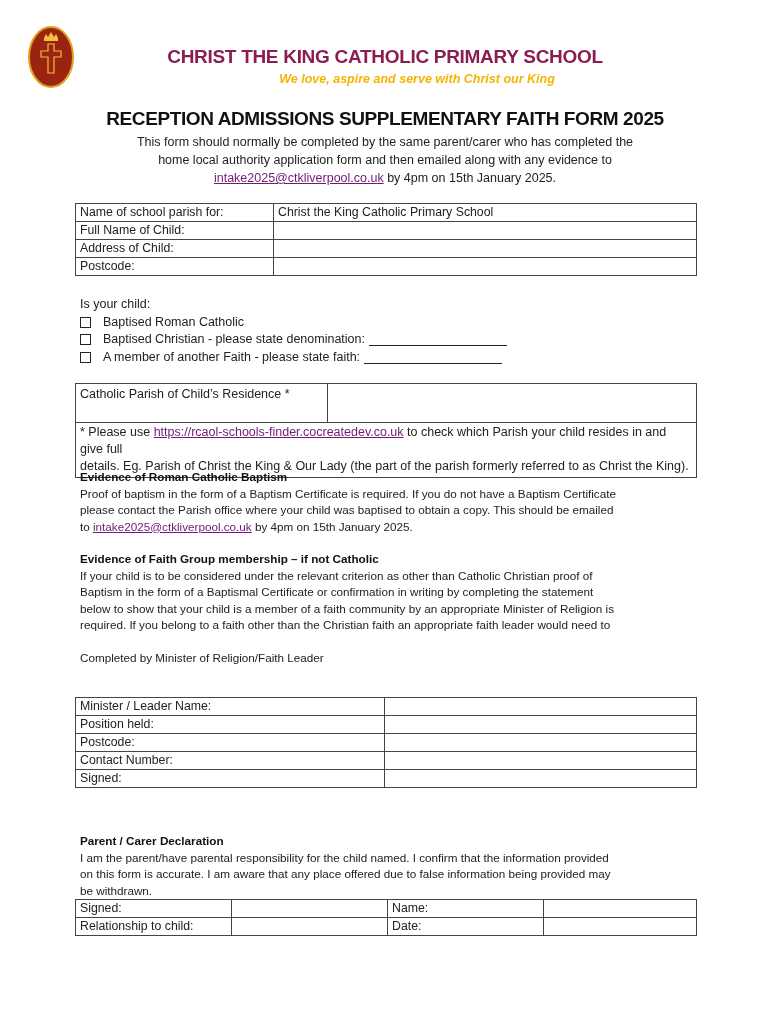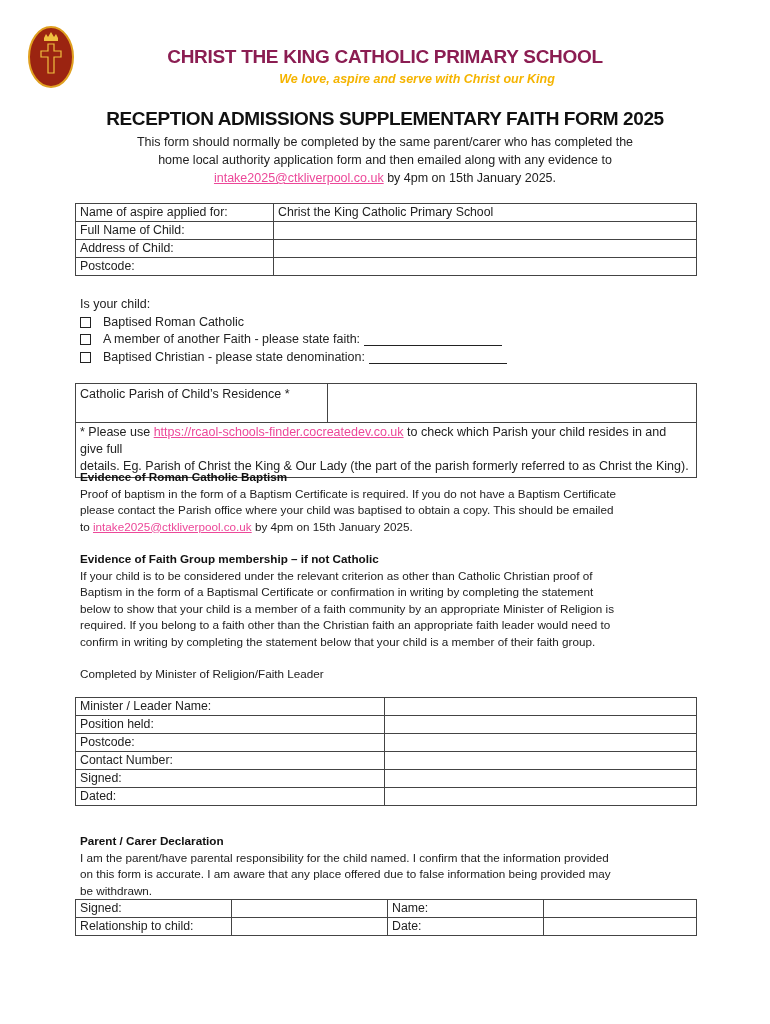--- a/index.html
+++ b/index.html
@@ -19,21 +19,21 @@
     font-size: 12.5px; font-style: italic; font-weight: bold; color: #f5b400; padding-left: 32px;
   }
   .form-title {
     position: absolute; left: 0; width: 770px; top: 108px; text-align: center;
     font-size: 19px; font-weight: bold; color: #111; letter-spacing: -0.4px;
   }
   .intro {
     position: absolute; left: 90px; width: 590px; top: 133px; text-align: center;
     font-size: 12.5px; line-height: 18px; color: #222;
   }
-  a.link { color: #ec4899; text-decoration: underline; }
+  a.link { color: #701a75; text-decoration: underline; }
   table.grid { position: absolute; border-collapse: collapse; font-size: 12.3px; color: #222; }
   table.grid td {
     border: 1px solid #444; padding: 0 4px; height: 17px; line-height: 17px; vertical-align: top;
   }
   .question {
     position: absolute; left: 80px; top: 296px; font-size: 12.5px; line-height: 17.5px; color: #222;
   }
   .question .opt { display: flex; align-items: center; }
   .cb {
     width: 9px; height: 9px; border: 1.3px solid #222; margin-right: 12px; display: inline-block;
@@ -58,21 +58,21 @@
 <div class="form-title">RECEPTION ADMISSIONS SUPPLEMENTARY FAITH FORM 2025</div>
 <div class="intro">
   <div>This form should normally be completed by the same parent/carer who has completed the</div>
   <div>home local authority application form and then emailed along with any evidence to</div>
   <div><a class="link">intake2025@ctkliverpool.co.uk</a><span> by 4pm on 15th January 2025.</span></div>
 </div>
 
 <table class="grid" style="left:75px; top:203px; width:622px;">
   <tbody>
       <tr>
-    <td style="width:189px;">Name of aspire applied for:</td>
+    <td style="width:189px;">Name of school parish for:</td>
     <td>Christ the King Catholic Primary School</td>
   </tr>
   <tr>
     <td>Full Name of Child:</td>
     <td></td>
   </tr>
   <tr>
     <td>Address of Child:</td>
     <td></td>
   </tr>
@@ -84,26 +84,26 @@
   </table>
 
 <div class="question">
   <div>Is your child:</div>
   <div class="opt">
     <span class="cb"></span>
     <span>Baptised Roman Catholic</span>
   </div>
   <div class="opt">
     <span class="cb"></span>
-    <span>A member of another Faith - please state faith:</span>
+    <span>Baptised Christian - please state denomination:</span>
     <span class="blank"></span>
   </div>
   <div class="opt">
     <span class="cb"></span>
-    <span>Baptised Christian - please state denomination:</span>
+    <span>A member of another Faith - please state faith:</span>
     <span class="blank"></span>
   </div>
 </div>
 
 <table class="grid parish-table" style="left:75px; top:383px; width:622px;">
   <tbody>
       <tr>
     <td style="width:243px; height:36px; padding-top:2px;">Catholic Parish of Child’s Residence *</td>
     <td></td>
   </tr>
@@ -122,21 +122,20 @@
   <div>please contact the Parish office where your child was baptised to obtain a copy. This should be emailed</div>
   <div><span>to </span><a class="link">intake2025@ctkliverpool.co.uk</a><span> by 4pm on 15th January 2025.</span></div>
 </div>
 
 <div class="section" style="top:551px;">
   <div class="heading">Evidence of Faith Group membership – if not Catholic</div>
   <div>If your child is to be considered under the relevant criterion as other than Catholic Christian proof of</div>
   <div>Baptism in the form of a Baptismal Certificate or confirmation in writing by completing the statement</div>
   <div>below to show that your child is a member of a faith community by an appropriate Minister of Religion is</div>
   <div>required.  If you belong to a faith other than the Christian faith an appropriate faith leader would need to</div>
-  <div>confirm in writing by completing the statement below that your child is a member of their faith group.</div>
   <div style="margin-top:16px;">Completed by Minister of Religion/Faith Leader</div>
 </div>
 
 <table class="grid" style="left:75px; top:697px; width:622px;">
   <tbody>
       <tr>
         <td style="width:300px;">Minister / Leader Name:</td>
         <td></td>
       </tr>
   <tr>
@@ -146,24 +145,20 @@
   <tr>
         <td>Postcode:</td>
         <td></td>
       </tr>
   <tr>
         <td>Contact Number:</td>
         <td></td>
       </tr>
   <tr>
         <td>Signed:</td>
-        <td></td>
-      </tr>
-  <tr>
-        <td>Dated:</td>
         <td></td>
       </tr>
 </tbody>
   </table>
 
 <div class="section" style="top:833px;">
   <div class="heading">Parent / Carer Declaration</div>
   <div>I am the parent/have parental responsibility for the child named. I confirm that the information provided</div>
   <div>on this form is accurate. I am aware that any place offered due to false information being provided may</div>
   <div>be withdrawn.</div>

